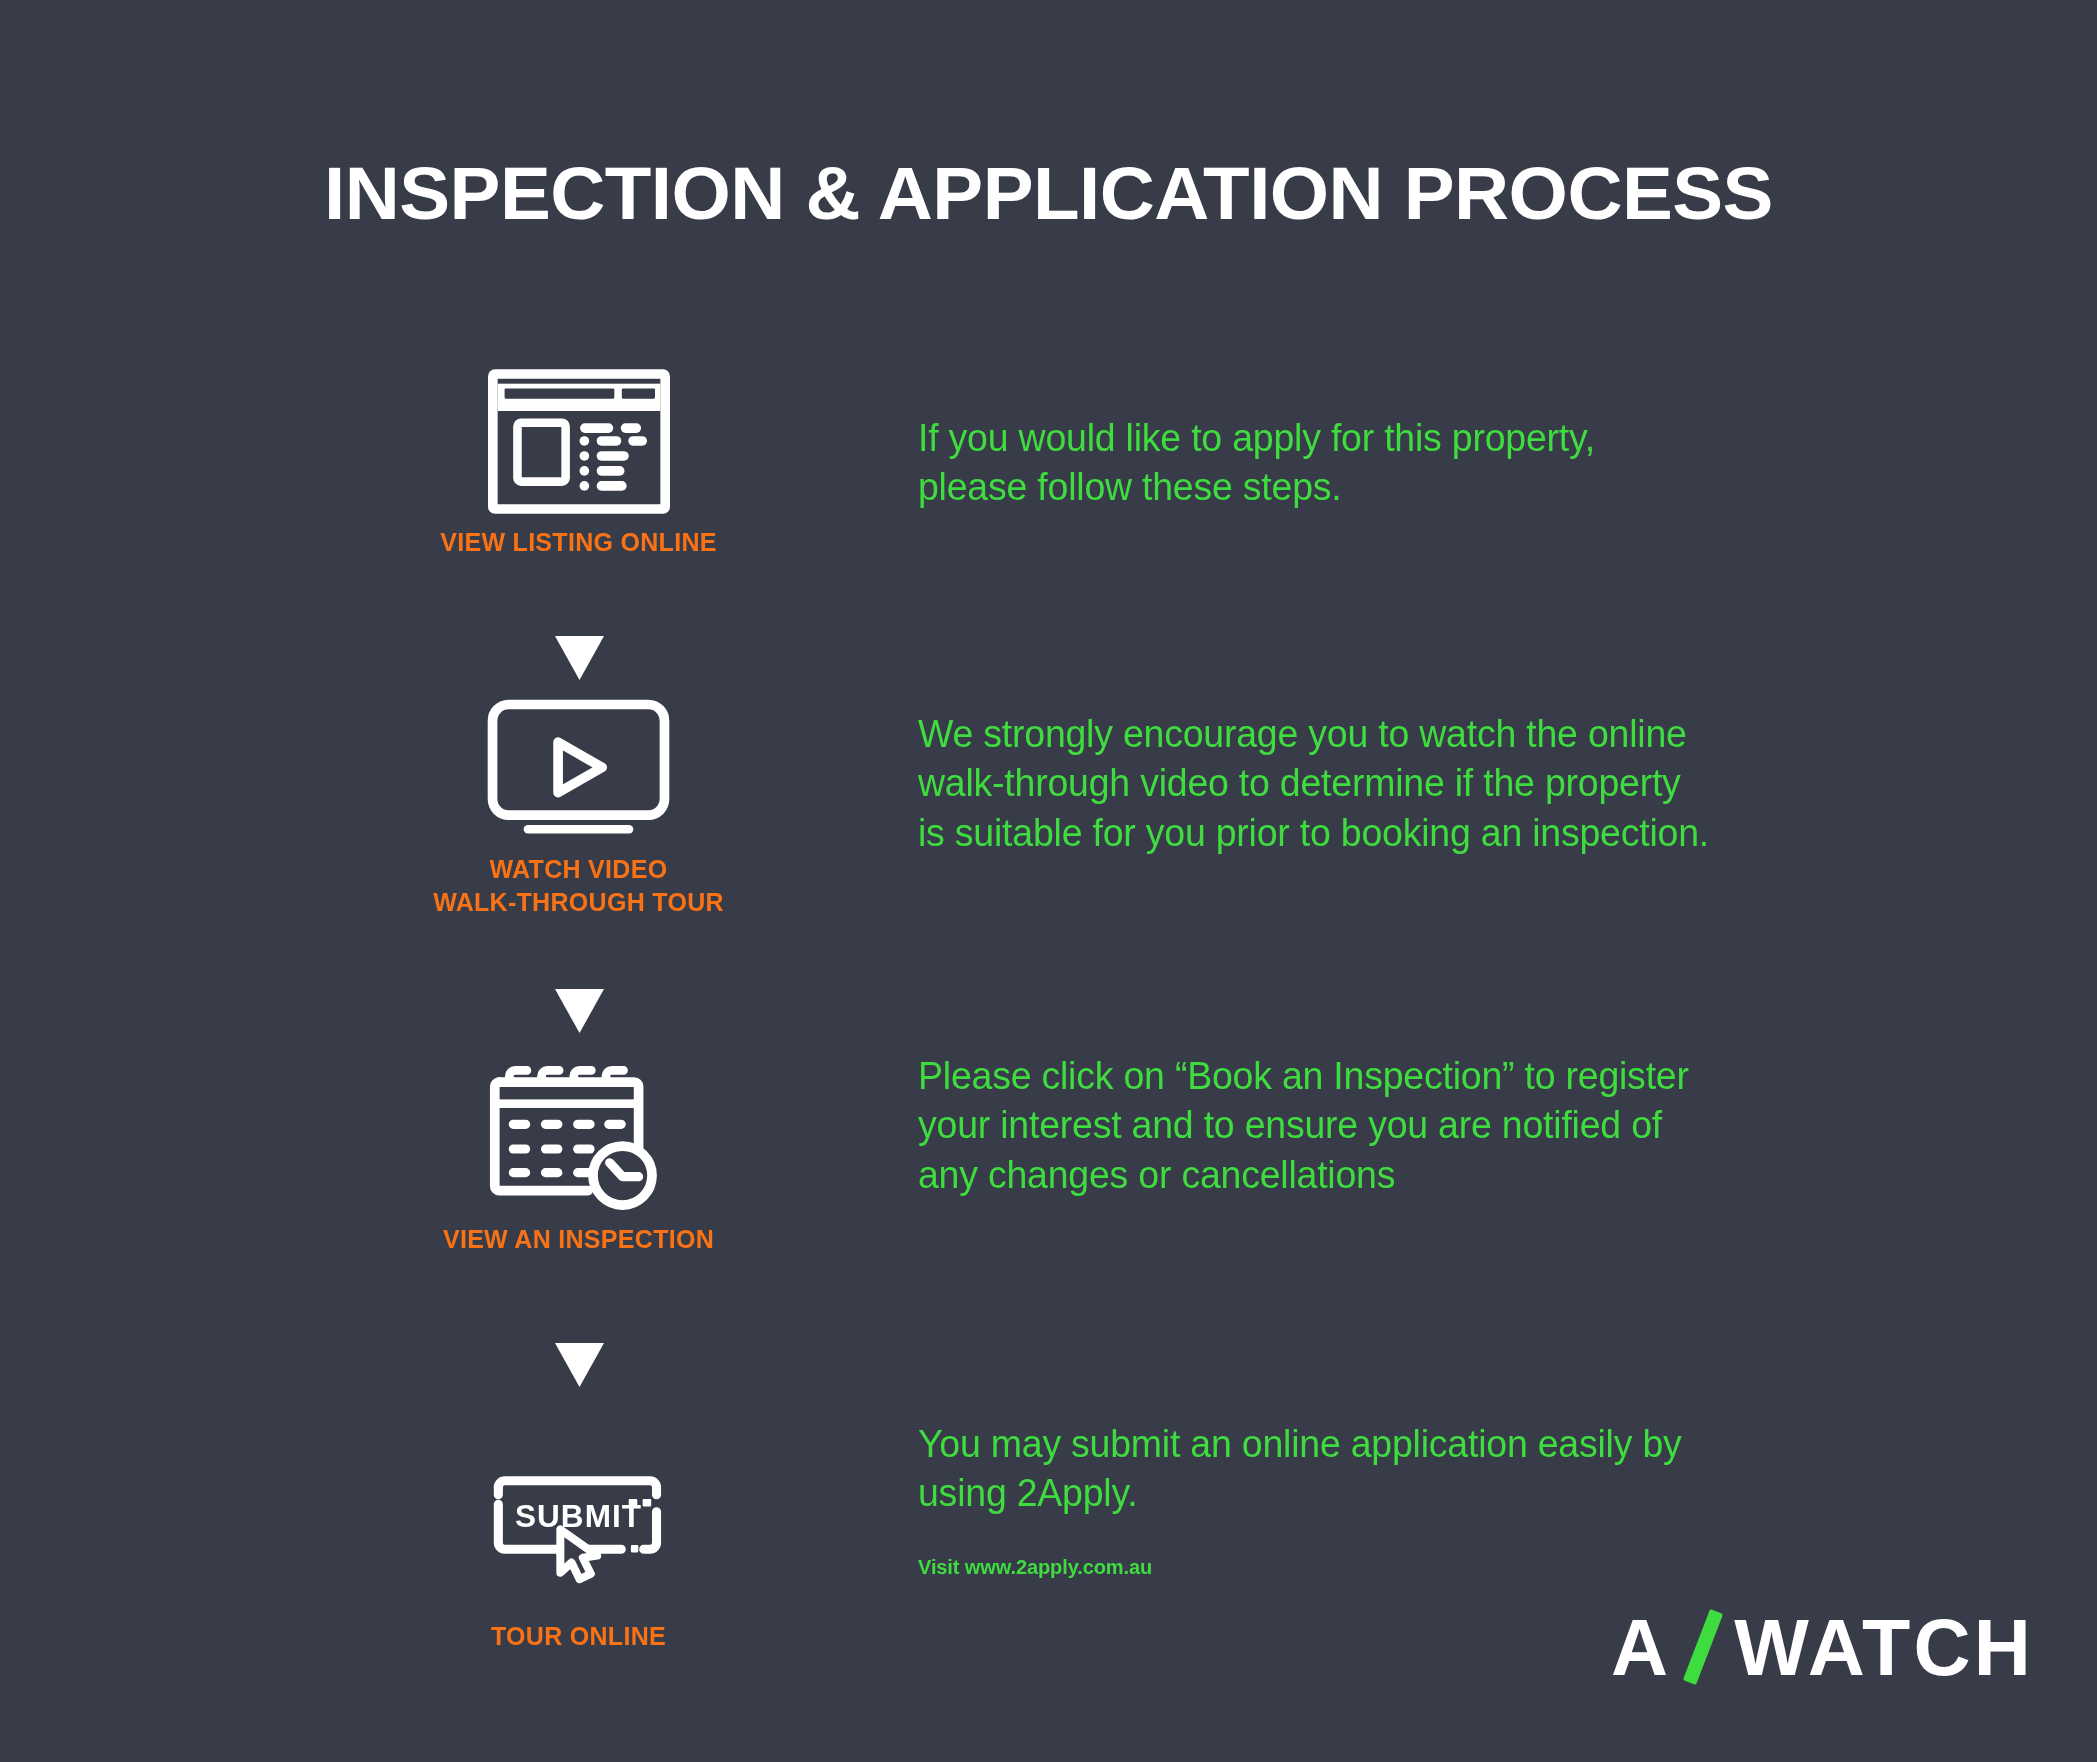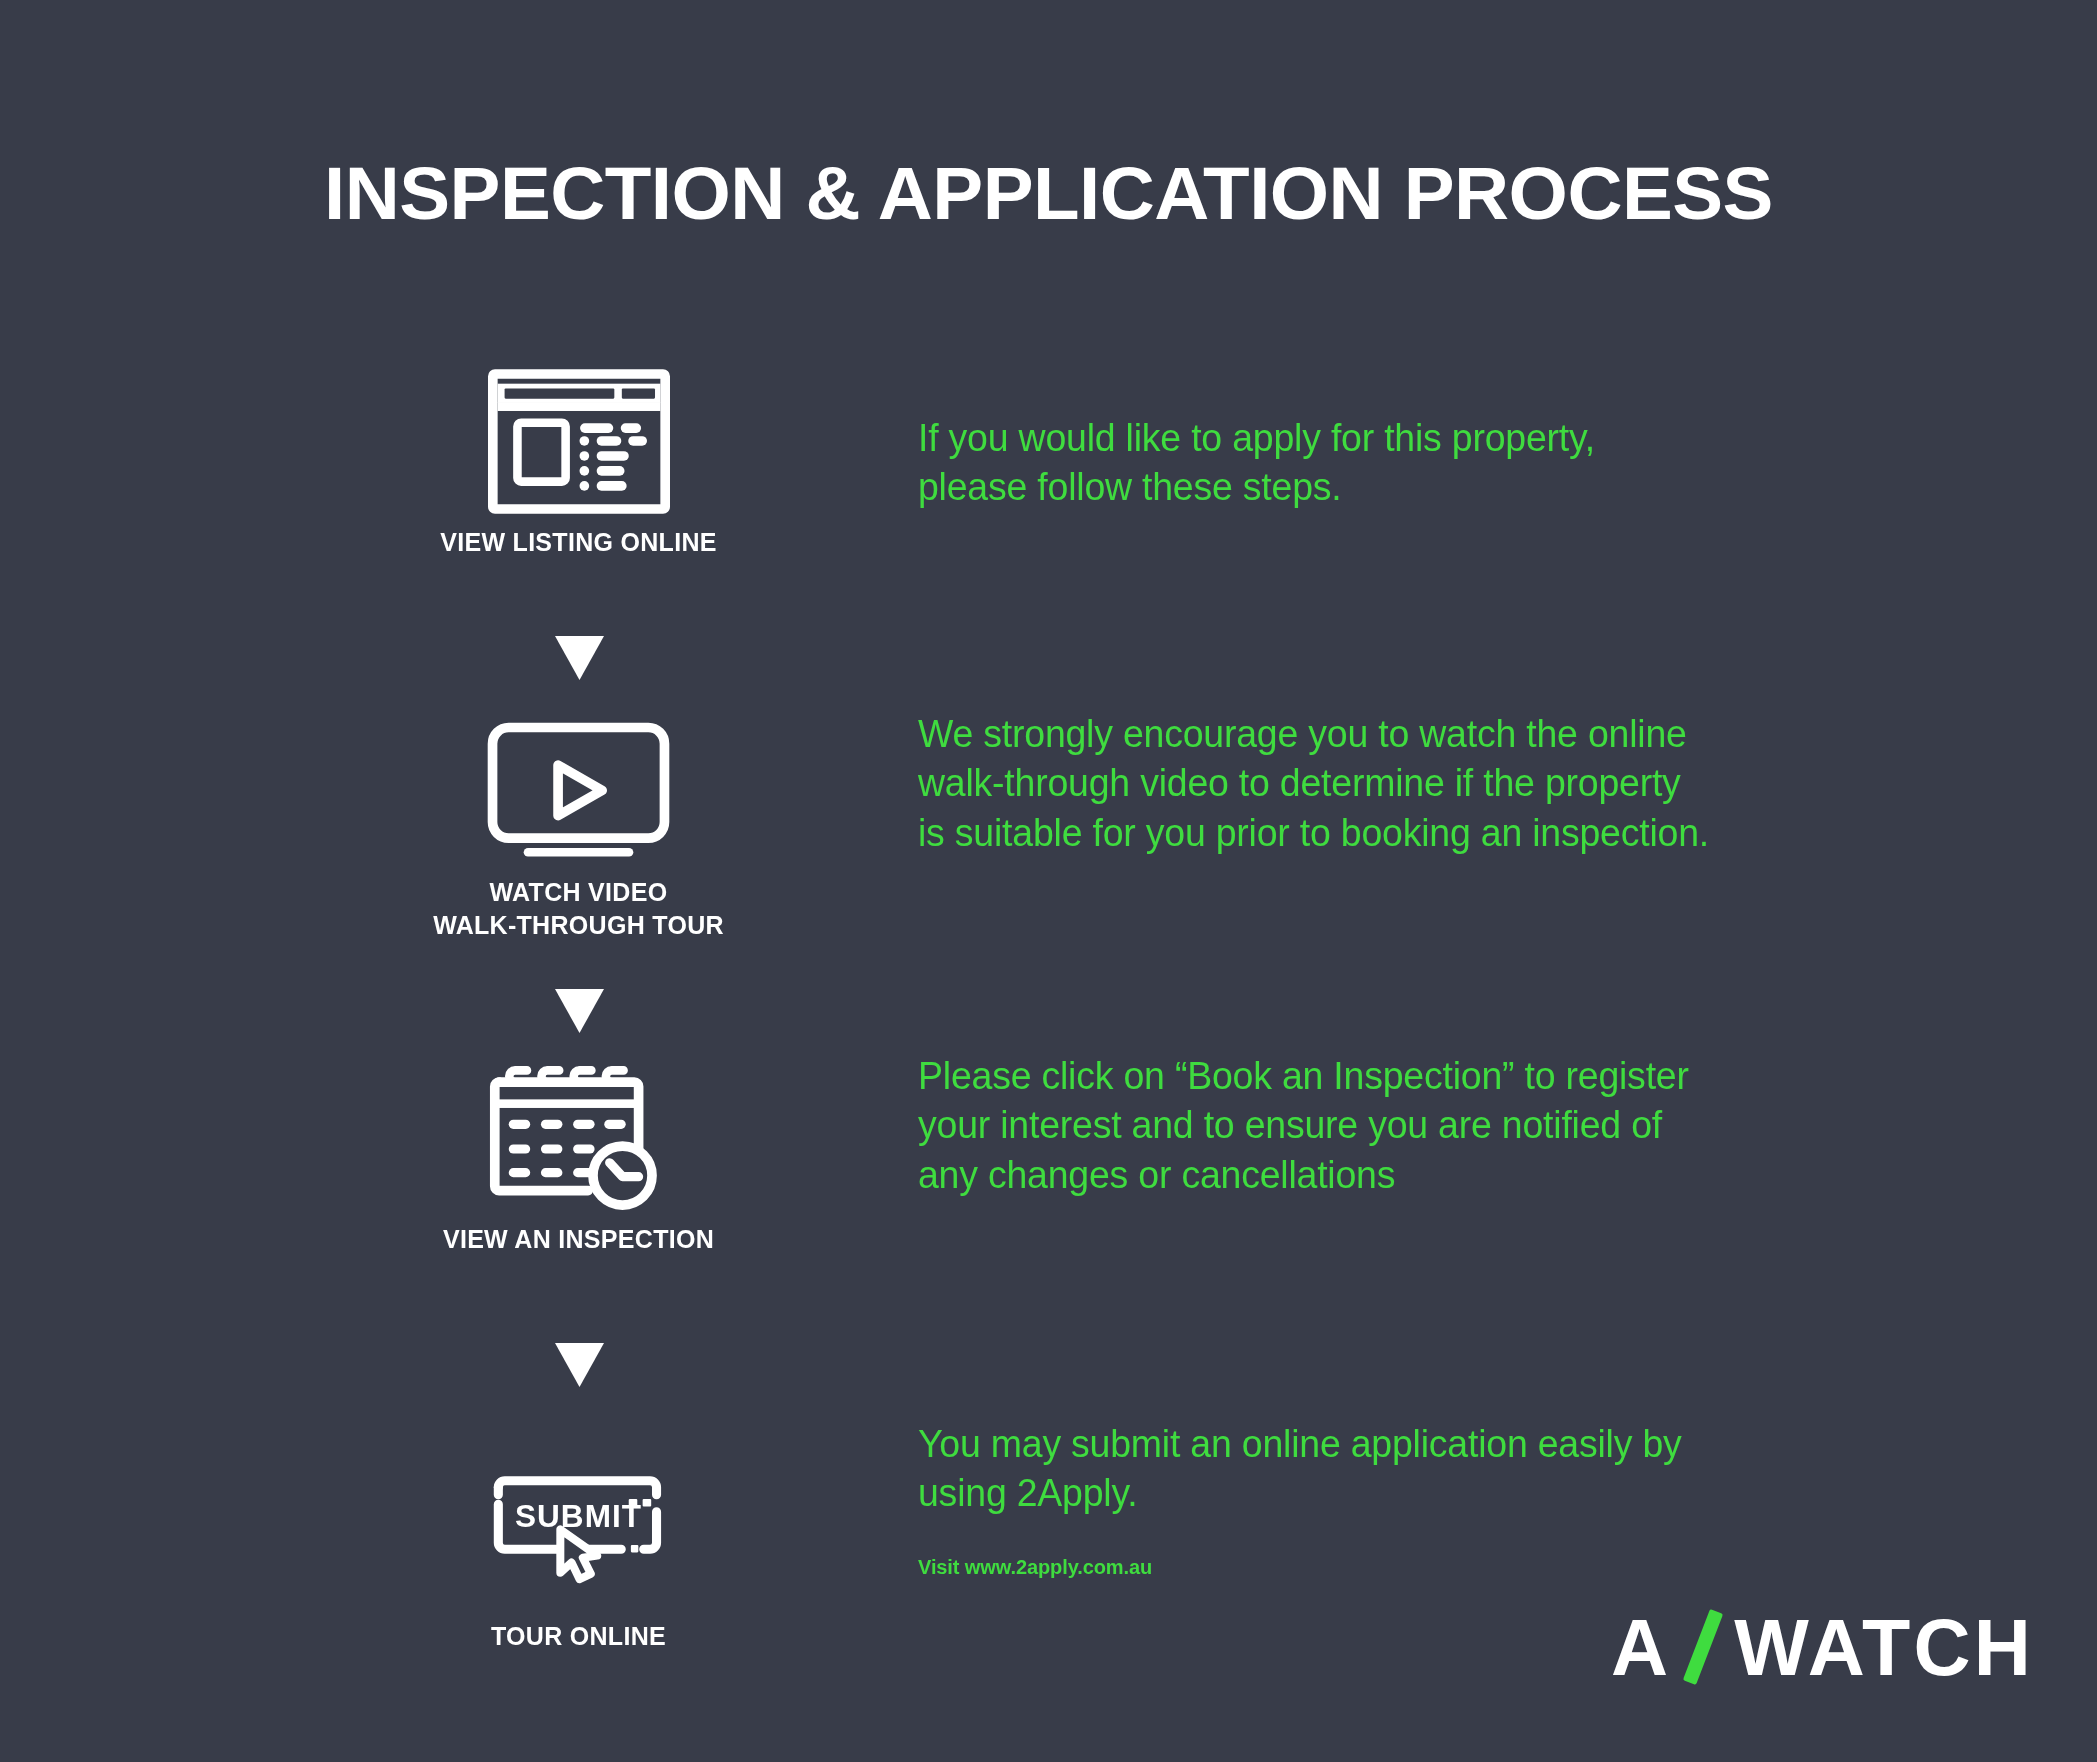--- a/index.html
+++ b/index.html
@@ -43,21 +43,21 @@
     width: 493px;
     text-align: center;
   }
   .step-icon-wrap {
     width: 493px;
     display: flex;
     justify-content: center;
     align-items: flex-end;
   }
   .step-label {
-    color: #ffffff;
+    color: #f97316;
     font-size: 25px;
     font-weight: 700;
     letter-spacing: 0.3px;
     line-height: 1.32;
     margin-top: 11.8px;
     white-space: pre-line;
   }
 
   
   .arrow {
@@ -163,21 +163,21 @@
         <rect x="203" y="209" width="56" height="18" rx="9" fill="#ffffff"></rect>
 
         <rect x="55" y="225" width="0" height="0" fill="#ffffff"></rect>
       </svg>
     </div>
     <div class="step-label">VIEW LISTING ONLINE</div>
   </div>
 
   <div class="arrow" style="top:636px;"></div>
 
-  <div class="step" style="top:720px;">
+  <div class="step" style="top:697px;">
     <div class="step-icon-wrap">
       <svg width="187" height="144" viewBox="0 0 348 268" fill="none" aria-hidden="true">
         <rect x="14" y="14" width="320" height="206" rx="30" stroke="#ffffff" stroke-width="18"></rect>
         <path d="M136 84 L136 178 L218 131 Z" stroke="#ffffff" stroke-width="18" stroke-linejoin="round" stroke-linecap="round"></path>
         <rect x="72" y="238" width="204" height="16" rx="8" fill="#ffffff"></rect>
       </svg>
     </div>
     <div class="step-label">WATCH VIDEO
 WALK-THROUGH TOUR</div>
   </div>

